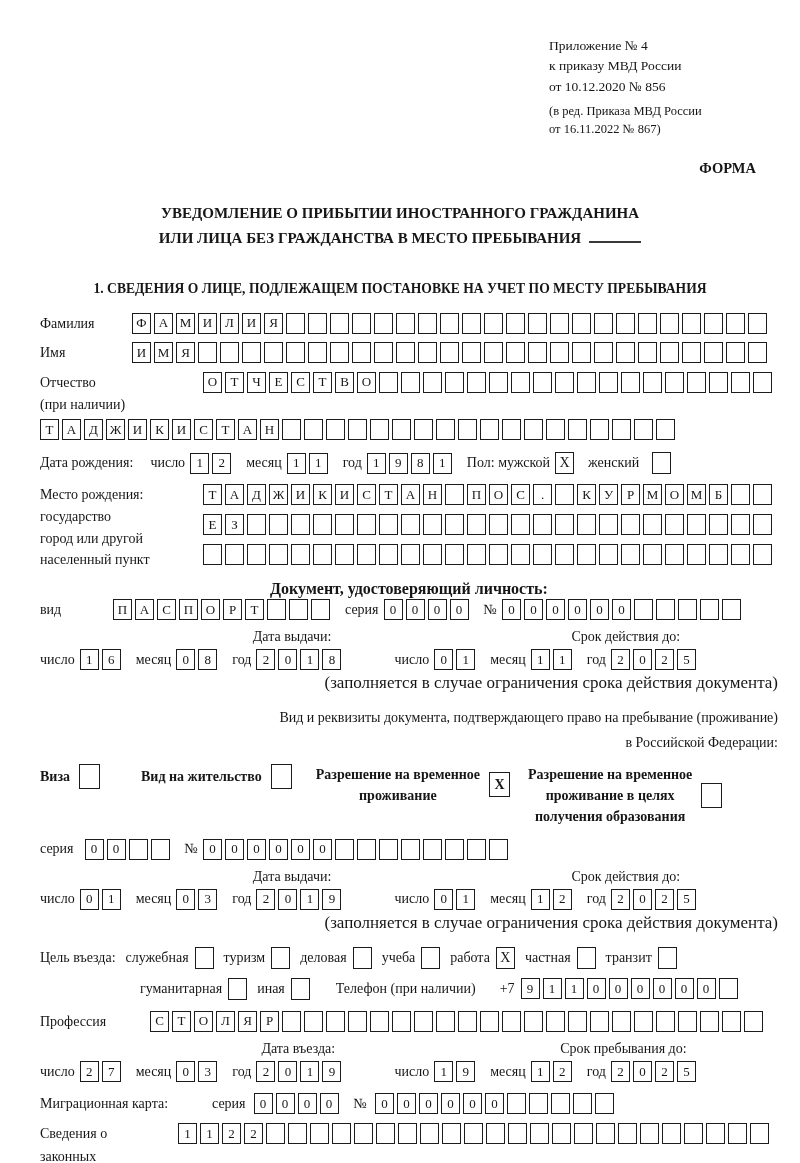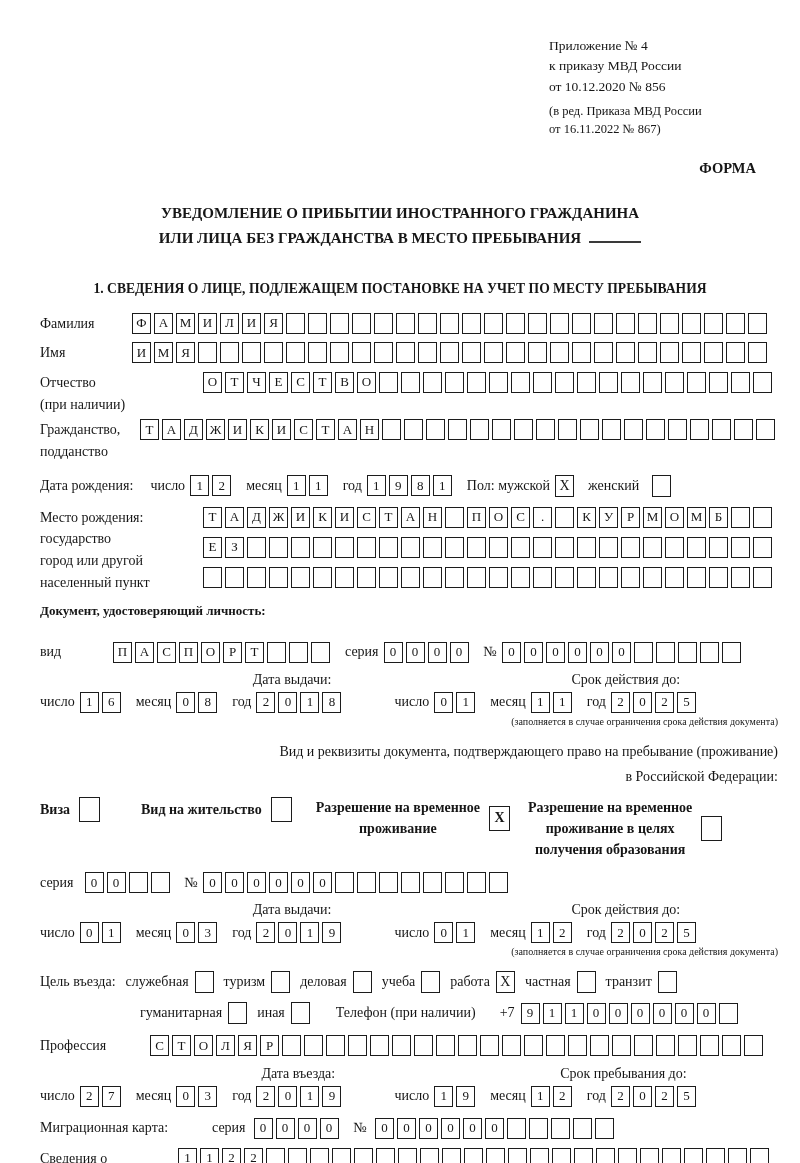--- a/index.html
+++ b/index.html
@@ -16,27 +16,27 @@
   .lbl{flex:0 0 auto;line-height:1.55;}
   .w92{width:92px;} .w100{width:100px;} .w163{width:163px;} .w68{width:68px;}
   .w110{width:110px;} .w172{width:172px;}
   .cells{display:flex;flex:0 0 auto;}
   .cell{box-sizing:border-box;width:19px;height:21px;border:1.7px solid #1c1c1c;margin-right:3px;
         display:flex;align-items:center;justify-content:center;font-size:13px;flex:0 0 auto;background:#fff;}
   .stack .cells{margin-bottom:9px;}
   .cbox{box-sizing:border-box;width:21px;height:25px;border:1.7px solid #1c1c1c;display:inline-flex;
         align-items:center;justify-content:center;font-size:14px;flex:0 0 auto;}
   .cbox.sm{width:19px;height:22px;}
-  .doc-h{text-align:left;font-weight:bold;font-size:13px;margin-top:6px;}
+  .doc-h{text-align:center;font-weight:bold;font-size:16px;margin-top:6px;}
   .dhead{display:flex;font-size:14px;margin-top:9px;justify-content:center;}
   .dh1{margin-left:115px;} .dh2{margin-left:240px;}
   .dh1b{margin-left:130px;} .dh2b{margin-left:225px;}
   .drow{display:flex;align-items:center;margin-top:4px;}
   .dlab{margin-right:5px;flex:0 0 auto;} .dgap{margin-left:12px;} .dspacer{width:50px;flex:0 0 auto;}
-  .dnote{text-align:right;font-size:10px;margin-top:3px;}
+  .dnote{text-align:right;font-size:17px;margin-top:3px;}
   .intro{margin-top:12px;line-height:1.8;text-align:right;}
   .visa-row{display:flex;align-items:flex-start;margin-top:8px;}
   .vopt{display:flex;align-items:center;flex:0 0 auto;font-weight:bold;}
   .vlbl{line-height:1.5;margin-right:9px;}
   .vlbl.c{text-align:center;}
   .purp{display:flex;align-items:center;margin-top:14px;}
   .popt{display:flex;align-items:center;margin-left:10px;}
   .popt .cbox{margin-left:6px;}
   .purp2{display:flex;align-items:center;margin-top:9px;margin-left:100px;}
   .phlab{margin-left:26px;} .phpre{margin-left:24px;margin-right:6px;}
@@ -168,24 +168,20 @@
         <span class="cell"></span>
         <span class="cell"></span>
         <span class="cell"></span>
         <span class="cell"></span>
         <span class="cell"></span>
         <span class="cell"></span>
       </div>
   </div>
 
   <div class="row" style="margin-top:4px;">
-    <div class="lbl w100">
-      <div>Гражданство,</div>
-      <div>подданство</div>
-    </div>
     <div class="cells">
         <span class="cell">Т</span>
         <span class="cell">А</span>
         <span class="cell">Д</span>
         <span class="cell">Ж</span>
         <span class="cell">И</span>
         <span class="cell">К</span>
         <span class="cell">И</span>
         <span class="cell">С</span>
         <span class="cell">Т</span>
@@ -327,21 +323,21 @@
           <span class="cell"></span>
           <span class="cell"></span>
           <span class="cell"></span>
           <span class="cell"></span>
         </div>
     </div>
   </div>
 
   <div class="doc-h">Документ, удостоверяющий личность:</div>
 
-  <div class="drow" style="margin-top:23px;">
+  <div class="drow" style="margin-top:1px;">
     <span class="dlab w68">вид</span>
     <div class="cells">
         <span class="cell">П</span>
         <span class="cell">А</span>
         <span class="cell">С</span>
         <span class="cell">П</span>
         <span class="cell">О</span>
         <span class="cell">Р</span>
         <span class="cell">Т</span>
         <span class="cell"></span>

